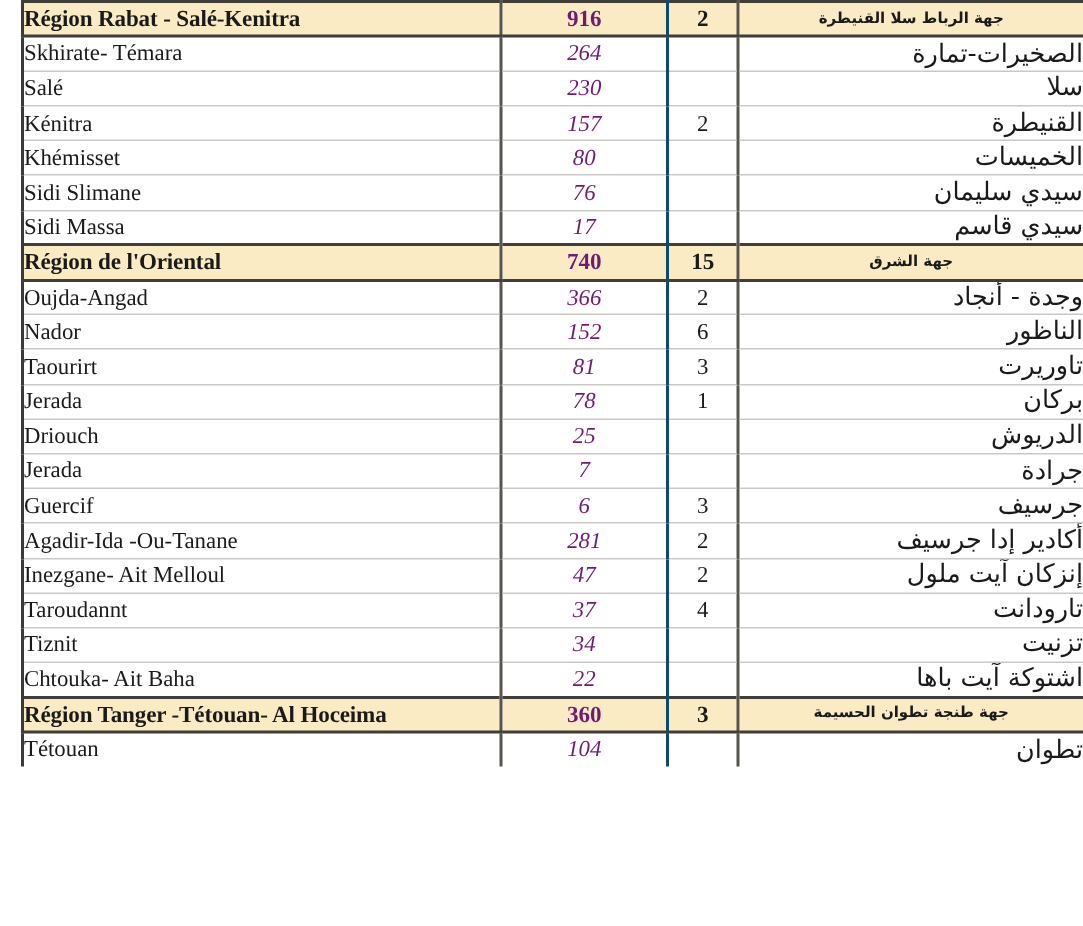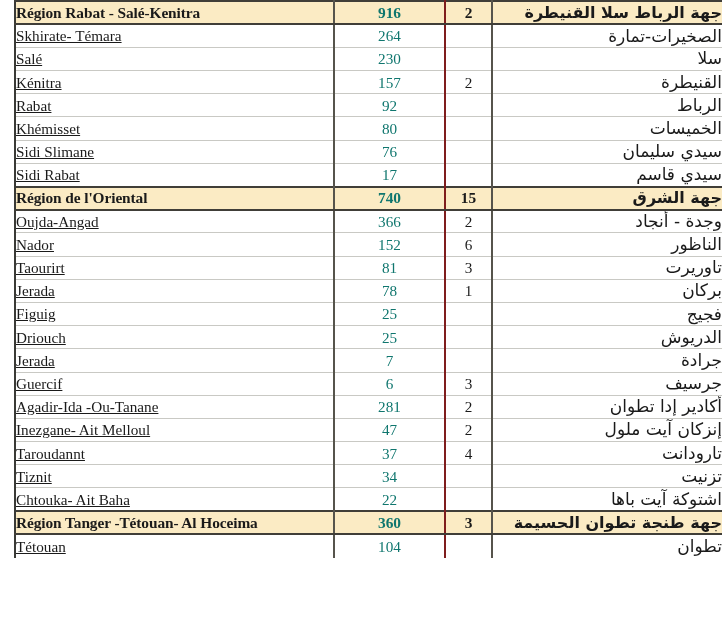--- a/index.html
+++ b/index.html
@@ -59,23 +59,23 @@
   
   .cell-name {
     border-left: 2px solid #3a3a36;
     border-right: 2px solid #56544c;
     padding-left: 7px;
     font-size: 15.2px;
     color: #1a1a1a;
     text-align: left;
   }
   .cell-count {
-    border-right: 2px solid #7f1d1d;
+    border-right: 2px solid #0c4a6e;
     font-size: 15.2px;
-    color: #0f766e;
+    color: #701a75;
     text-align: center;
   }
   .cell-death {
     border-right: 2px solid #56544c;
     font-size: 15.2px;
     color: #1a1a1a;
     text-align: center;
   }
   .cell-ar {
     padding-right: 8px;
@@ -86,39 +86,39 @@
     font-family: "DejaVu Sans", "Liberation Sans", sans-serif;
   }
 
   
   tr.data-row .cell-name,
   tr.data-row .cell-count,
   tr.data-row .cell-death,
   tr.data-row .cell-ar {
     background: #ffffff;
   }
-  tr.data-row .cell-name  { border-bottom: 1px solid #c9c9c4; text-decoration: underline; }
-  tr.data-row .cell-count { border-bottom: 1px solid #c9c9c4; }
+  tr.data-row .cell-name  { border-bottom: 1px solid #c9c9c4; }
+  tr.data-row .cell-count { border-bottom: 1px solid #c9c9c4; font-style: italic; }
   tr.data-row .cell-death { border-bottom: 1px solid #c9c9c4; }
   tr.data-row .cell-ar    { border-bottom: 1px solid #c9c9c4; }
 
   
   tr.region-row .cell-name,
   tr.region-row .cell-count,
   tr.region-row .cell-death,
   tr.region-row .cell-ar {
     background: #fbebc4;
     font-weight: bold;
     border-top: 2px solid #403e38;
     border-bottom: 2px solid #403e38;
   }
   tr.region-row .cell-name  { font-size: 15.4px; letter-spacing: -0.1px; }
   tr.region-row .cell-count { font-size: 15.4px; }
   tr.region-row .cell-death { font-size: 15.4px; }
-  tr.region-row .cell-ar    { font-size: 16px; }
+  tr.region-row .cell-ar    { font-size: 10px; text-align: center; }
 
   
   tr.region-row.first .cell-name,
   tr.region-row.first .cell-count,
   tr.region-row.first .cell-death,
   tr.region-row.first .cell-ar {
     border-top: 2px solid #403e38;
   }
 
   
@@ -165,42 +165,35 @@
         </tr>
         <tr class="data-row">
           <td class="cell-spacer"></td>
           <td class="cell-name">Kénitra</td>
           <td class="cell-count">157</td>
           <td class="cell-death">2</td>
           <td class="cell-ar">القنيطرة</td>
         </tr>
         <tr class="data-row">
           <td class="cell-spacer"></td>
-          <td class="cell-name">Rabat</td>
-          <td class="cell-count">92</td>
-          <td class="cell-death"></td>
-          <td class="cell-ar">الرباط</td>
-        </tr>
-        <tr class="data-row">
-          <td class="cell-spacer"></td>
           <td class="cell-name">Khémisset</td>
           <td class="cell-count">80</td>
           <td class="cell-death"></td>
           <td class="cell-ar">الخميسات</td>
         </tr>
         <tr class="data-row">
           <td class="cell-spacer"></td>
           <td class="cell-name">Sidi Slimane</td>
           <td class="cell-count">76</td>
           <td class="cell-death"></td>
           <td class="cell-ar">سيدي سليمان</td>
         </tr>
         <tr class="data-row">
           <td class="cell-spacer"></td>
-          <td class="cell-name">Sidi Rabat</td>
+          <td class="cell-name">Sidi Massa</td>
           <td class="cell-count">17</td>
           <td class="cell-death"></td>
           <td class="cell-ar">سيدي قاسم</td>
         </tr>
         <tr class="region-row">
           <td class="cell-spacer"></td>
           <td class="cell-name">Région de l'Oriental</td>
           <td class="cell-count">740</td>
           <td class="cell-death">15</td>
           <td class="cell-ar">جهة الشرق</td>
@@ -228,27 +221,20 @@
         </tr>
         <tr class="data-row">
           <td class="cell-spacer"></td>
           <td class="cell-name">Jerada</td>
           <td class="cell-count">78</td>
           <td class="cell-death">1</td>
           <td class="cell-ar">بركان</td>
         </tr>
         <tr class="data-row">
           <td class="cell-spacer"></td>
-          <td class="cell-name">Figuig</td>
-          <td class="cell-count">25</td>
-          <td class="cell-death"></td>
-          <td class="cell-ar">فجيج</td>
-        </tr>
-        <tr class="data-row">
-          <td class="cell-spacer"></td>
           <td class="cell-name">Driouch</td>
           <td class="cell-count">25</td>
           <td class="cell-death"></td>
           <td class="cell-ar">الدريوش</td>
         </tr>
         <tr class="data-row">
           <td class="cell-spacer"></td>
           <td class="cell-name">Jerada</td>
           <td class="cell-count">7</td>
           <td class="cell-death"></td>
@@ -259,21 +245,21 @@
           <td class="cell-name">Guercif</td>
           <td class="cell-count">6</td>
           <td class="cell-death">3</td>
           <td class="cell-ar">جرسيف</td>
         </tr>
         <tr class="data-row">
           <td class="cell-spacer"></td>
           <td class="cell-name">Agadir-Ida -Ou-Tanane</td>
           <td class="cell-count">281</td>
           <td class="cell-death">2</td>
-          <td class="cell-ar">أكادير إدا تطوان</td>
+          <td class="cell-ar">أكادير إدا جرسيف</td>
         </tr>
         <tr class="data-row">
           <td class="cell-spacer"></td>
           <td class="cell-name">Inezgane- Ait Melloul</td>
           <td class="cell-count">47</td>
           <td class="cell-death">2</td>
           <td class="cell-ar">إنزكان آيت ملول</td>
         </tr>
         <tr class="data-row">
           <td class="cell-spacer"></td>

